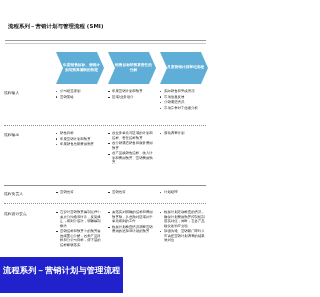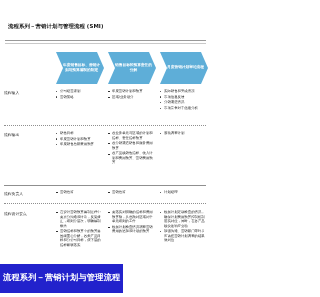--- a/index.html
+++ b/index.html
@@ -78,21 +78,21 @@
   .sep{
     position:absolute;left:4px;right:4px;
     border-top:.7px dotted #8f8f8f;
   }
   .sep.solid{border-top:.7px solid #8f8f8f;}
 
   
   .footer-band{
     position:absolute;left:0px;bottom:4px;
     background:#2222cc;
-    padding:1px 3px 9px 3px;
+    padding:1px 3px 16px 3px;
   }
   .footer-band span{
     font-size:8.2px;font-weight:bold;color:#ffffff;letter-spacing:.2px;
     white-space:nowrap;
   }
 </style>
 </head>
 <body>
 
 <div class="slide">

